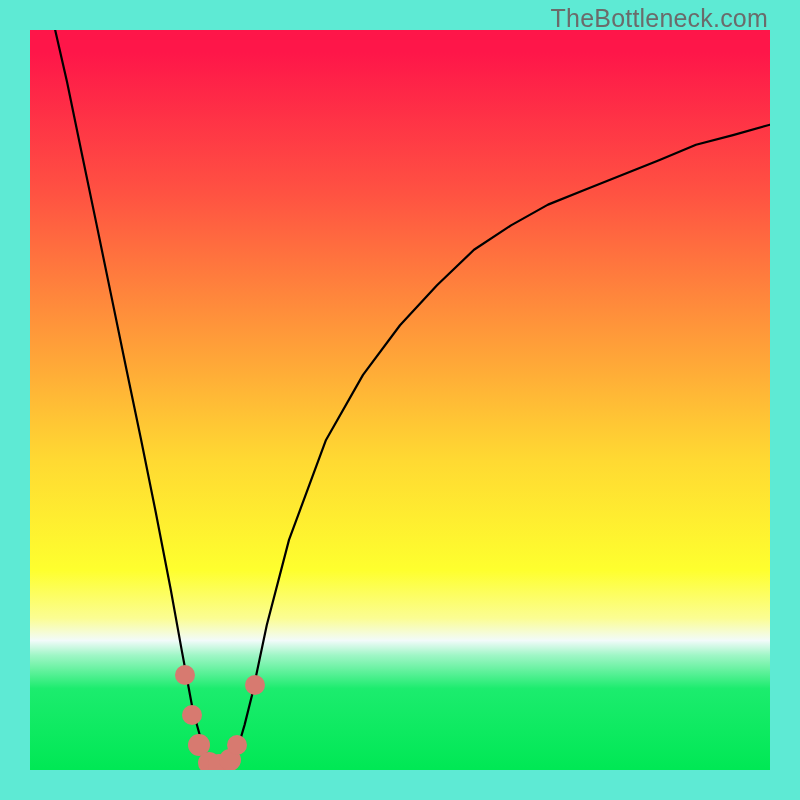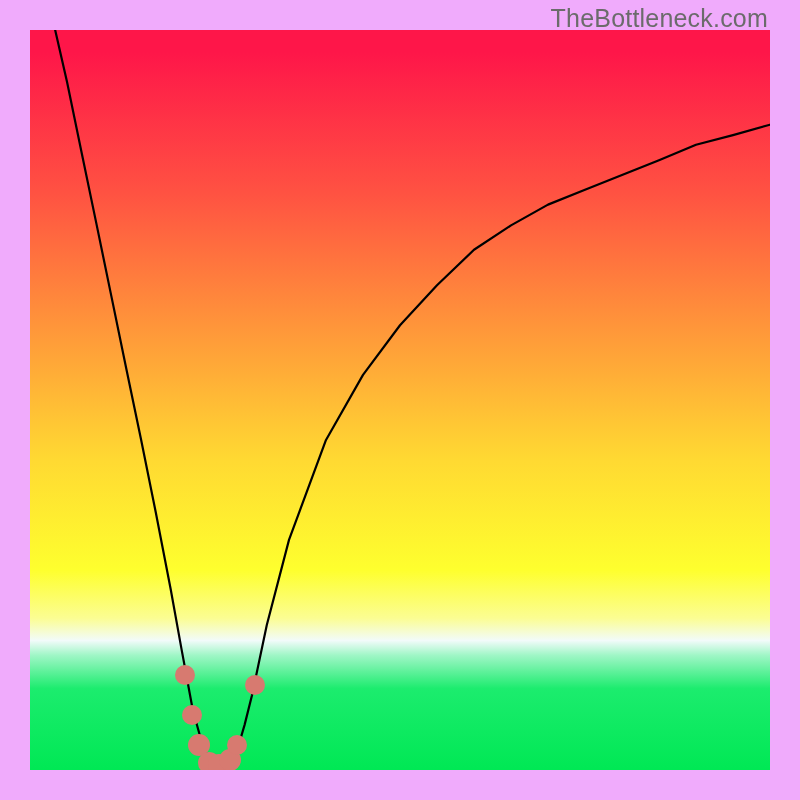--- a/index.html
+++ b/index.html
@@ -7,21 +7,21 @@
     padding: 0;
     width: 800px;
     height: 800px;
     overflow: hidden;
     background: #000;
     font-family: Arial, Helvetica, sans-serif;
   }
   .frame {
     position: absolute;
     inset: 0;
-    background: #f0abfc;
+    background: #5eead4;
   }
   .plot {
     position: absolute;
     left: 30px;
     top: 30px;
     width: 740px;
     height: 740px;
     overflow: hidden;
   }
   .watermark {

